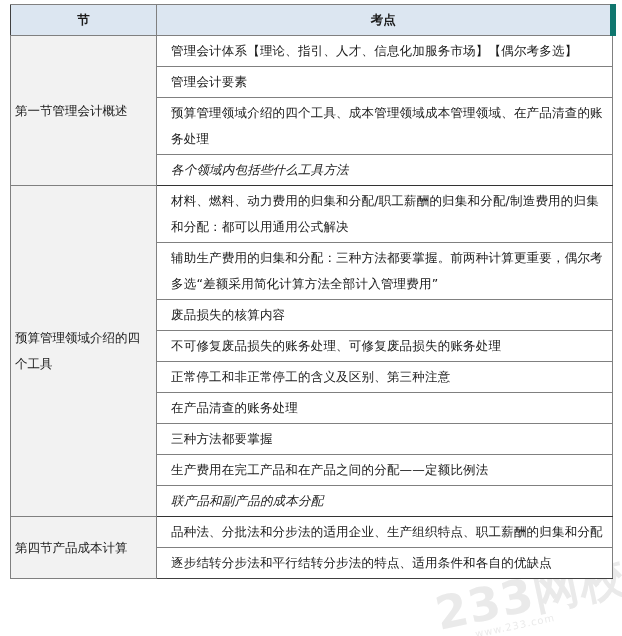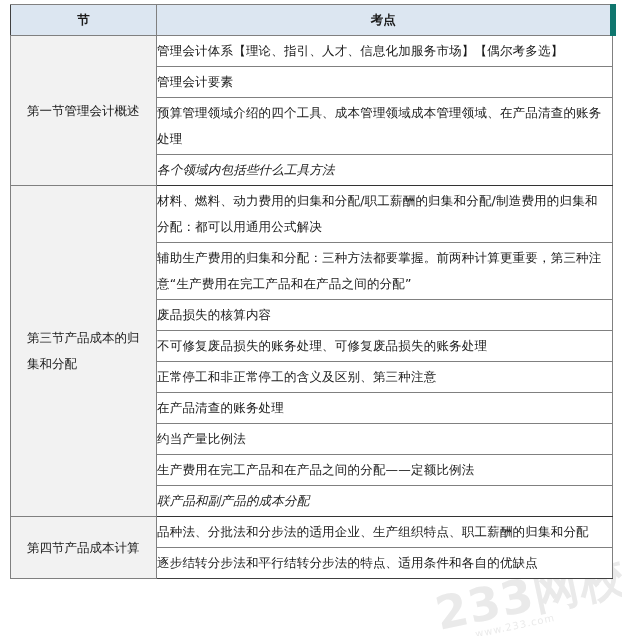--- a/index.html
+++ b/index.html
@@ -89,30 +89,30 @@
     border-top: 1px solid #404040;
     border-bottom: 1px solid #404040;
   }
   thead th.th-section { border-left: 1px solid #404040; }
   thead th.th-points  { border-right: 6px solid #0f766e; }
 
   
   td.section-cell {
     background: #f2f2f2;
     text-align: left;
-    padding: 0 16px;
+    padding: 0 4px;
     font-size: 12.5px;
     line-height: 30px;
     border-left: 1px solid #404040;
     color: #1a1a1a;
   }
   
   td.point-cell {
     background: #ffffff;
-    padding: 2px 6px 2px 0;
+    padding: 2px 6px 2px 14px;
     border-right: 1px solid #404040;
     text-align: left;
     letter-spacing: 0.2px;
   }
 
   
   tr.group-start td {
     border-top: 1px solid #333333;
   }
   tr.group-last td {
@@ -187,28 +187,28 @@
               <span class="cell-text">预算管理领域介绍的四个工具、成本管理领域成本管理领域、在产品清查的账务处理</span>
             </td>
         </tr>
         <tr class="group-last">
           <td class="point-cell">
               <span class="cell-text">各个领域内包括些什么工具方法</span>
             </td>
         </tr>
 
         <tr class="group-start">
-          <td class="section-cell" rowspan="9">第三节产品成本的归集和分配</td>
+          <td class="section-cell" rowspan="9">预算管理领域介绍的四个工具</td>
           <td class="point-cell">
               <span class="cell-text">材料、燃料、动力费用的归集和分配/职工薪酬的归集和分配/制造费用的归集和分配：都可以用通用公式解决</span>
             </td>
         </tr>
         <tr>
           <td class="point-cell">
-              <span class="cell-text">辅助生产费用的归集和分配：三种方法都要掌握。前两种计算更重要，第三种注意“生产费用在完工产品和在产品之间的分配”</span>
+              <span class="cell-text">辅助生产费用的归集和分配：三种方法都要掌握。前两种计算更重要，偶尔考多选“差额采用简化计算方法全部计入管理费用”</span>
             </td>
         </tr>
         <tr>
           <td class="point-cell">
               <span class="cell-text">废品损失的核算内容</span>
             </td>
         </tr>
         <tr>
           <td class="point-cell">
               <span class="cell-text">不可修复废品损失的账务处理、可修复废品损失的账务处理</span>
@@ -219,21 +219,21 @@
               <span class="cell-text">正常停工和非正常停工的含义及区别、第三种注意</span>
             </td>
         </tr>
         <tr>
           <td class="point-cell">
               <span class="cell-text">在产品清查的账务处理</span>
             </td>
         </tr>
         <tr>
           <td class="point-cell">
-              <span class="cell-text">约当产量比例法</span>
+              <span class="cell-text">三种方法都要掌握</span>
             </td>
         </tr>
         <tr>
           <td class="point-cell">
               <span class="cell-text">生产费用在完工产品和在产品之间的分配——定额比例法</span>
             </td>
         </tr>
         <tr class="group-last">
           <td class="point-cell">
               <span class="cell-text">联产品和副产品的成本分配</span>

